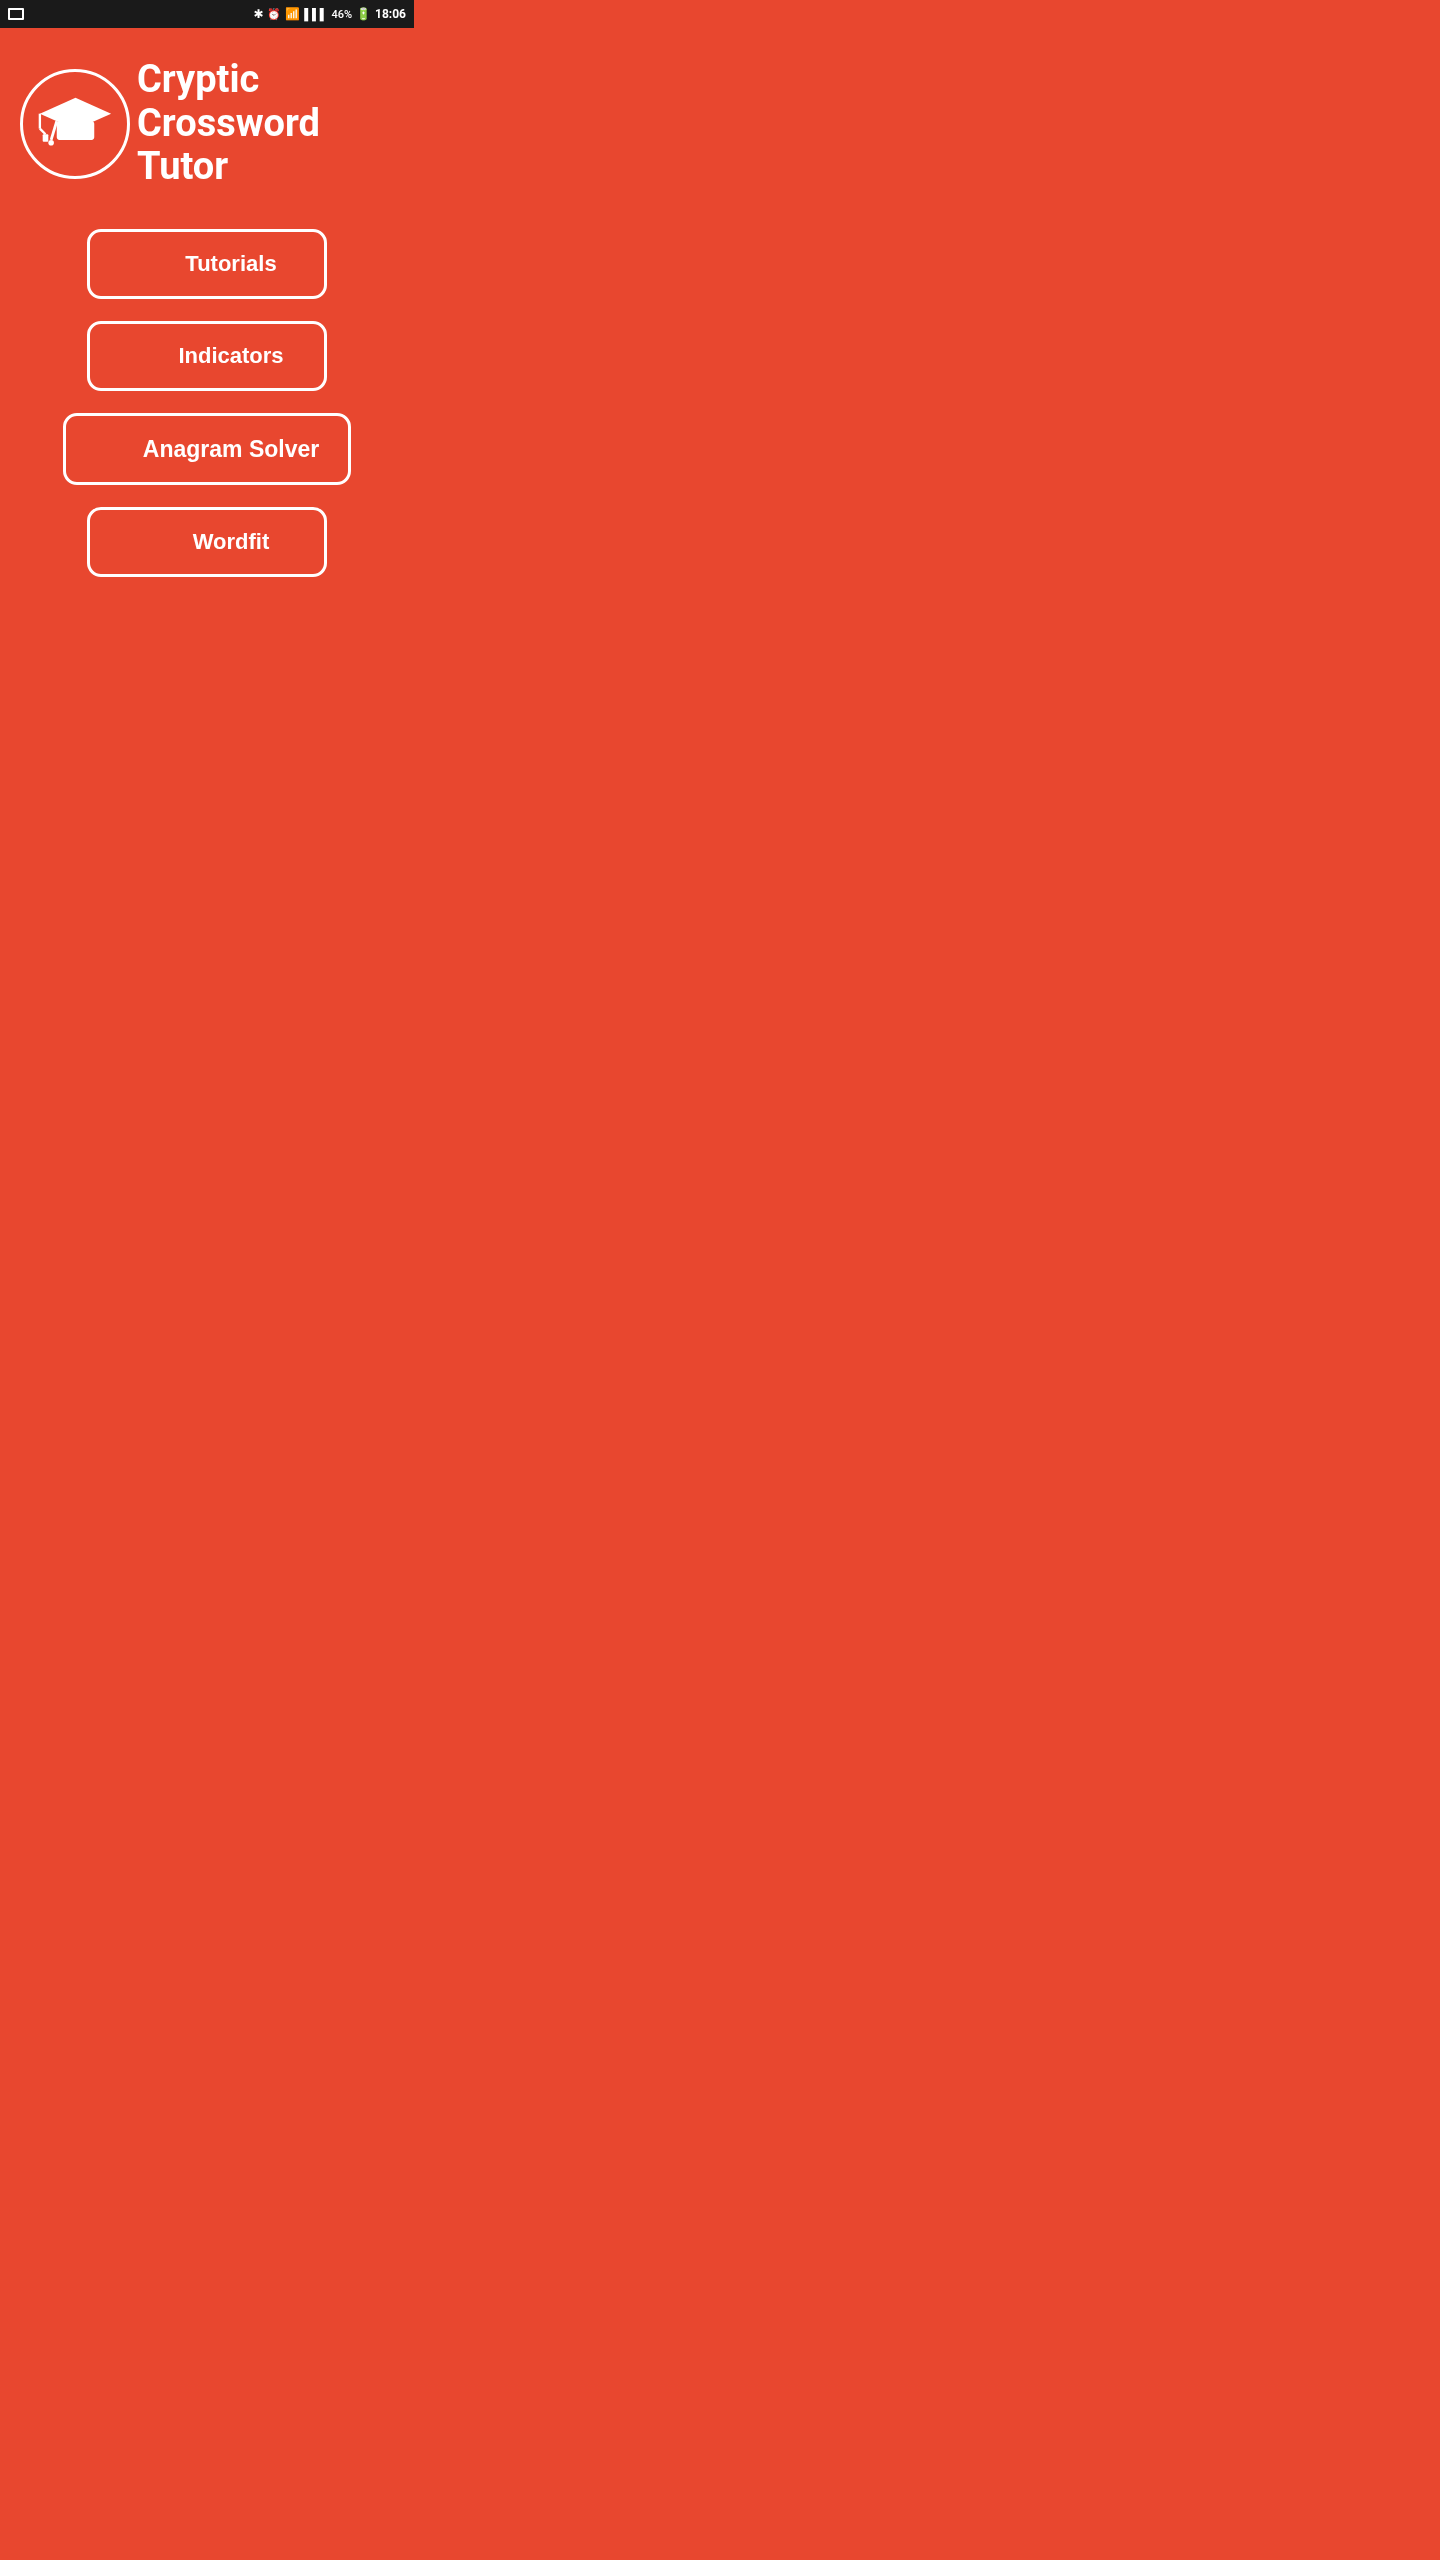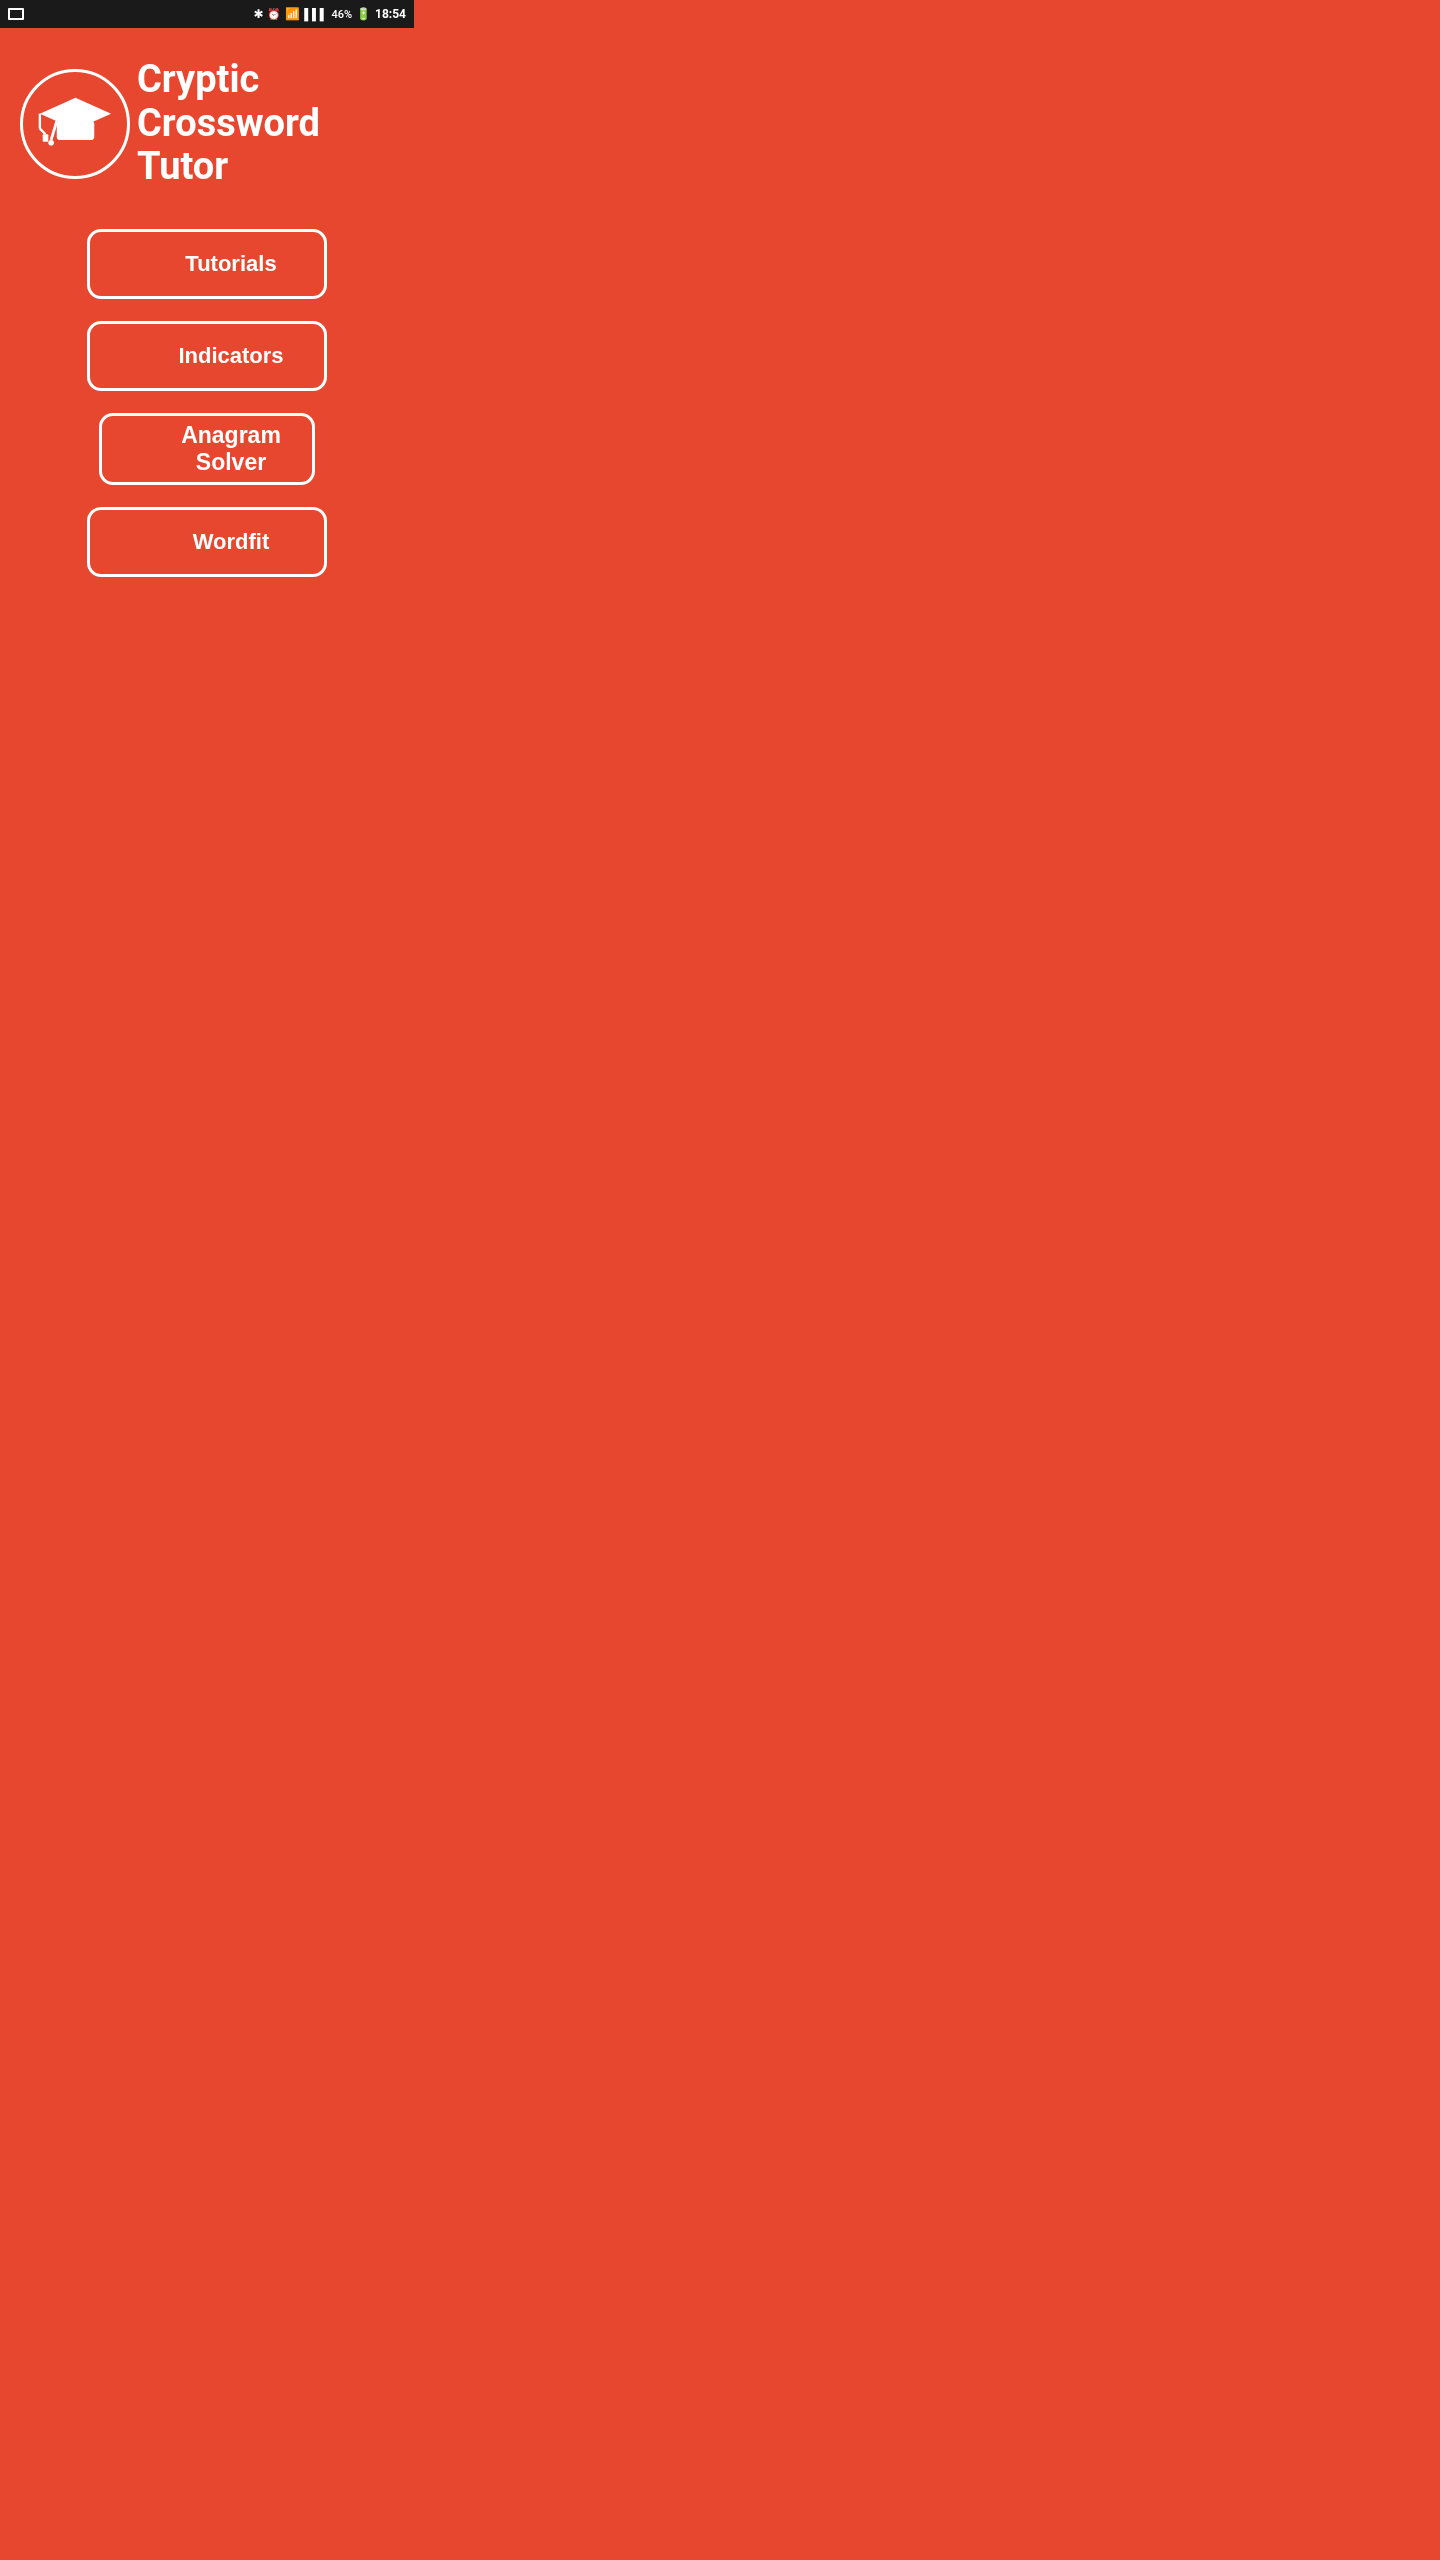--- a/index.html
+++ b/index.html
@@ -112,21 +112,21 @@
       cursor: pointer;
       display: flex;
       align-items: center;
       justify-content: center;
       transition: background 0.15s;
       padding-left: 48px;
     }
 
     
     .menu-button.highlighted {
-      width: 216px;
+      width: 288px;
       height: 72px;
       font-size: 23px;
     }
 
     
     .img-icon {
       width: 16px;
       height: 12px;
       border: 2px solid white;
       border-radius: 1px;
@@ -145,21 +145,21 @@
 
     <span style="font-size:11px;">⏰</span>
 
     <span style="font-size:12px;">📶</span>
 
     <span style="font-size:11px;">▌▌▌</span>
 
     <span style="font-size:11px;">46%</span>
     <span style="font-size:12px;">🔋</span>
 
-    <span style="font-size:12px;font-weight:700;">18:54</span>
+    <span style="font-size:12px;font-weight:700;">18:06</span>
   </div>
 </div>
 
 <div class="main-content">
 
   <div class="header-section">
 
     <div class="logo-circle">
       <svg viewBox="0 0 80 65" fill="none" xmlns="http://www.w3.org/2000/svg">
 

